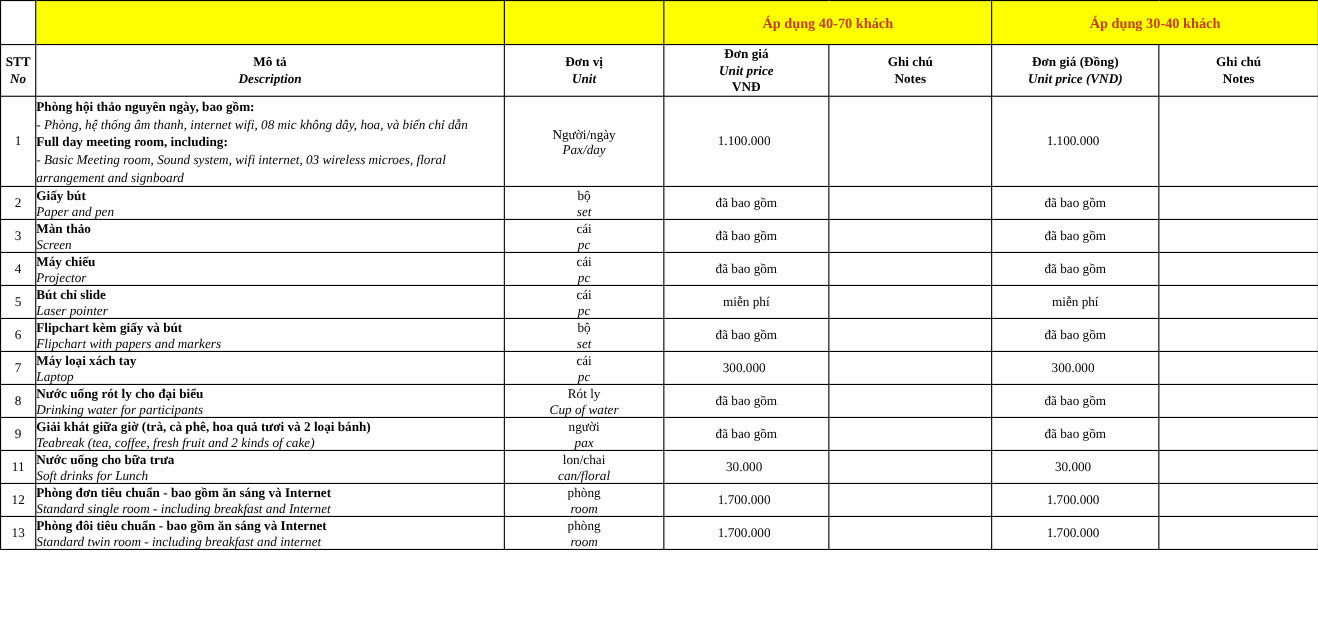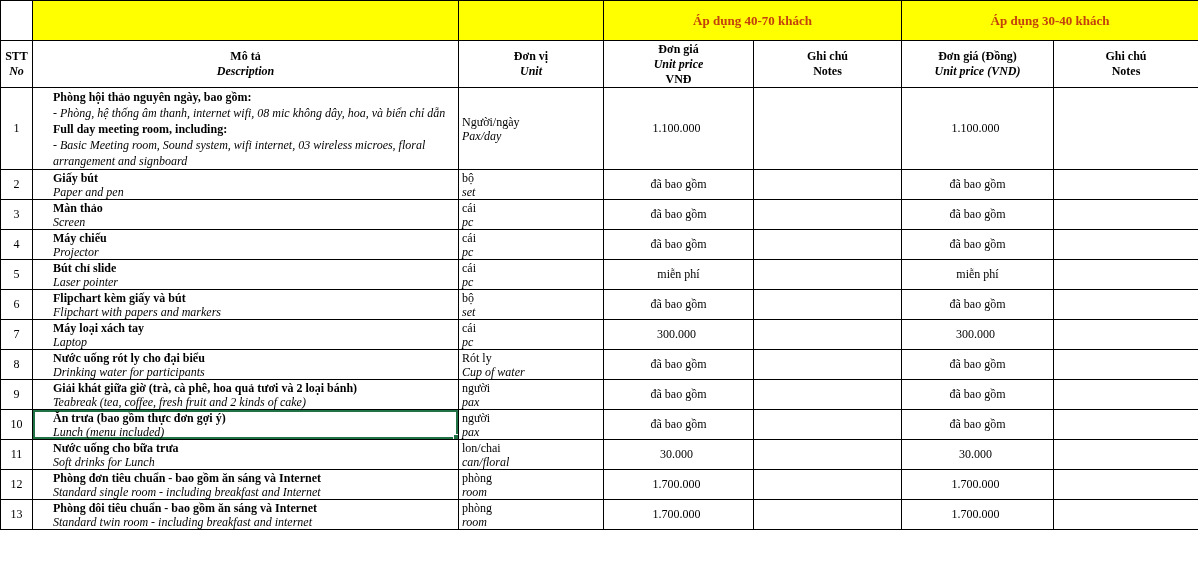--- a/index.html
+++ b/index.html
@@ -13,24 +13,24 @@
   tbody tr.tall{height:82px;}
   .yellow{background:#FFFF00;}
   .white{background:#FFFFFF;}
   .grp{color:#c2410c;font-weight:bold;font-size:13px;text-align:center;}
   .hdr{text-align:center;font-weight:bold;line-height:15px;}
   .b{font-weight:bold;}
   .i{font-style:italic;font-weight:normal;}
   .bi{font-weight:bold;font-style:italic;}
   .ctr{text-align:center;}
   .num{text-align:center;padding-right:7px;}
-  .desc{padding-left:20px;}
+  .desc{padding-left:0;}
   .desc div{line-height:14px;}
   tr.tall .desc div{line-height:16px;}
-  .unit div{line-height:14px;text-align:left;}
+  .unit div{line-height:14px;text-align:center;}
   td.selected{position:relative;box-shadow:inset 0 0 0 2px #217346;}
   td.selected .handle{position:absolute;right:-3px;bottom:-3px;width:6px;height:6px;
         background:#217346;border:1px solid #fff;z-index:5;}
 </style>
 </head>
 <body>
 
 <table>
   <colgroup>
     <col style="width:32px">
@@ -213,36 +213,20 @@
         <td class="unit">
           <div>người</div>
           <div class="i">pax</div>
         </td>
         <td class="ctr">đã bao gồm</td>
         <td class="ctr"></td>
         <td class="ctr">đã bao gồm</td>
         <td class="ctr"></td>
       </tr>
       <tr>
-        <td class="ctr">10</td>
-        <td class="desc selected">
-          <div class="b">Ăn trưa (bao gồm thực đơn gợi ý)</div>
-          <div class="i">Lunch (menu included)</div>
-          <span class="handle"></span>
-        </td>
-        <td class="unit">
-          <div>người</div>
-          <div class="i">pax</div>
-        </td>
-        <td class="ctr">đã bao gồm</td>
-        <td class="ctr"></td>
-        <td class="ctr">đã bao gồm</td>
-        <td class="ctr"></td>
-      </tr>
-      <tr>
         <td class="ctr">11</td>
         <td class="desc">
           <div class="b">Nước uống cho bữa trưa</div>
           <div class="i">Soft drinks for Lunch</div>
         </td>
         <td class="unit">
           <div>lon/chai</div>
           <div class="i">can/floral</div>
         </td>
         <td class="num">30.000</td>

